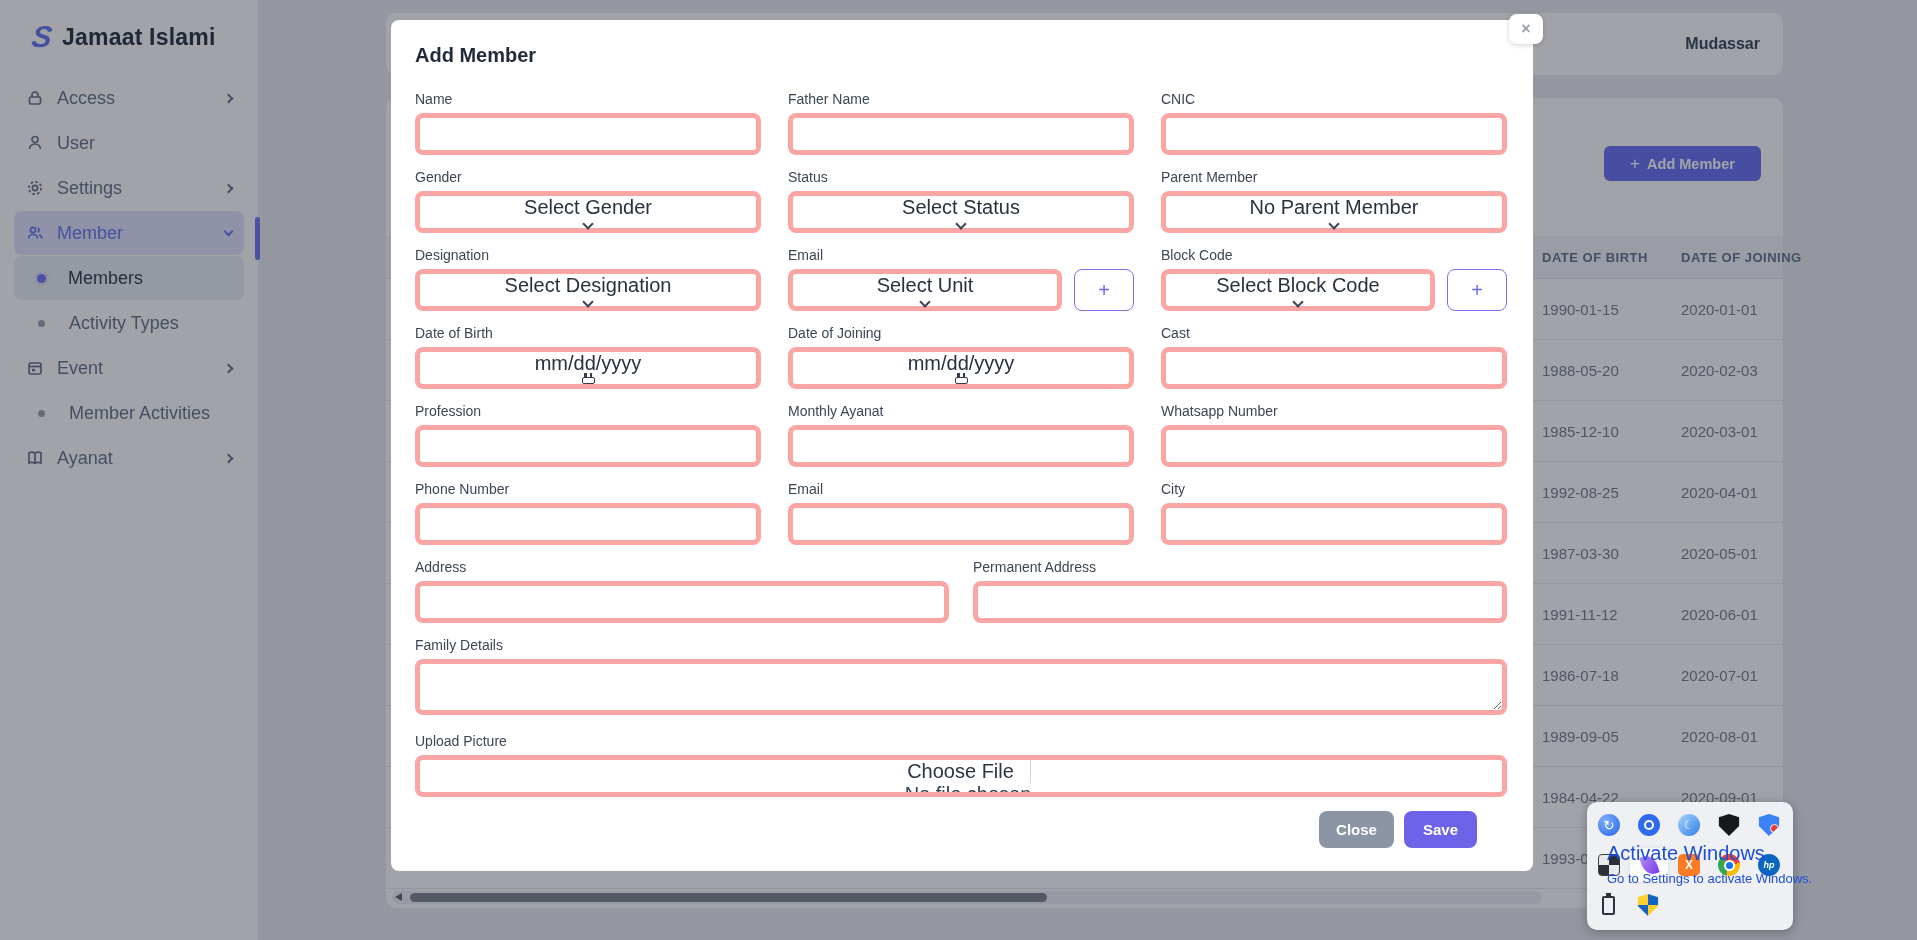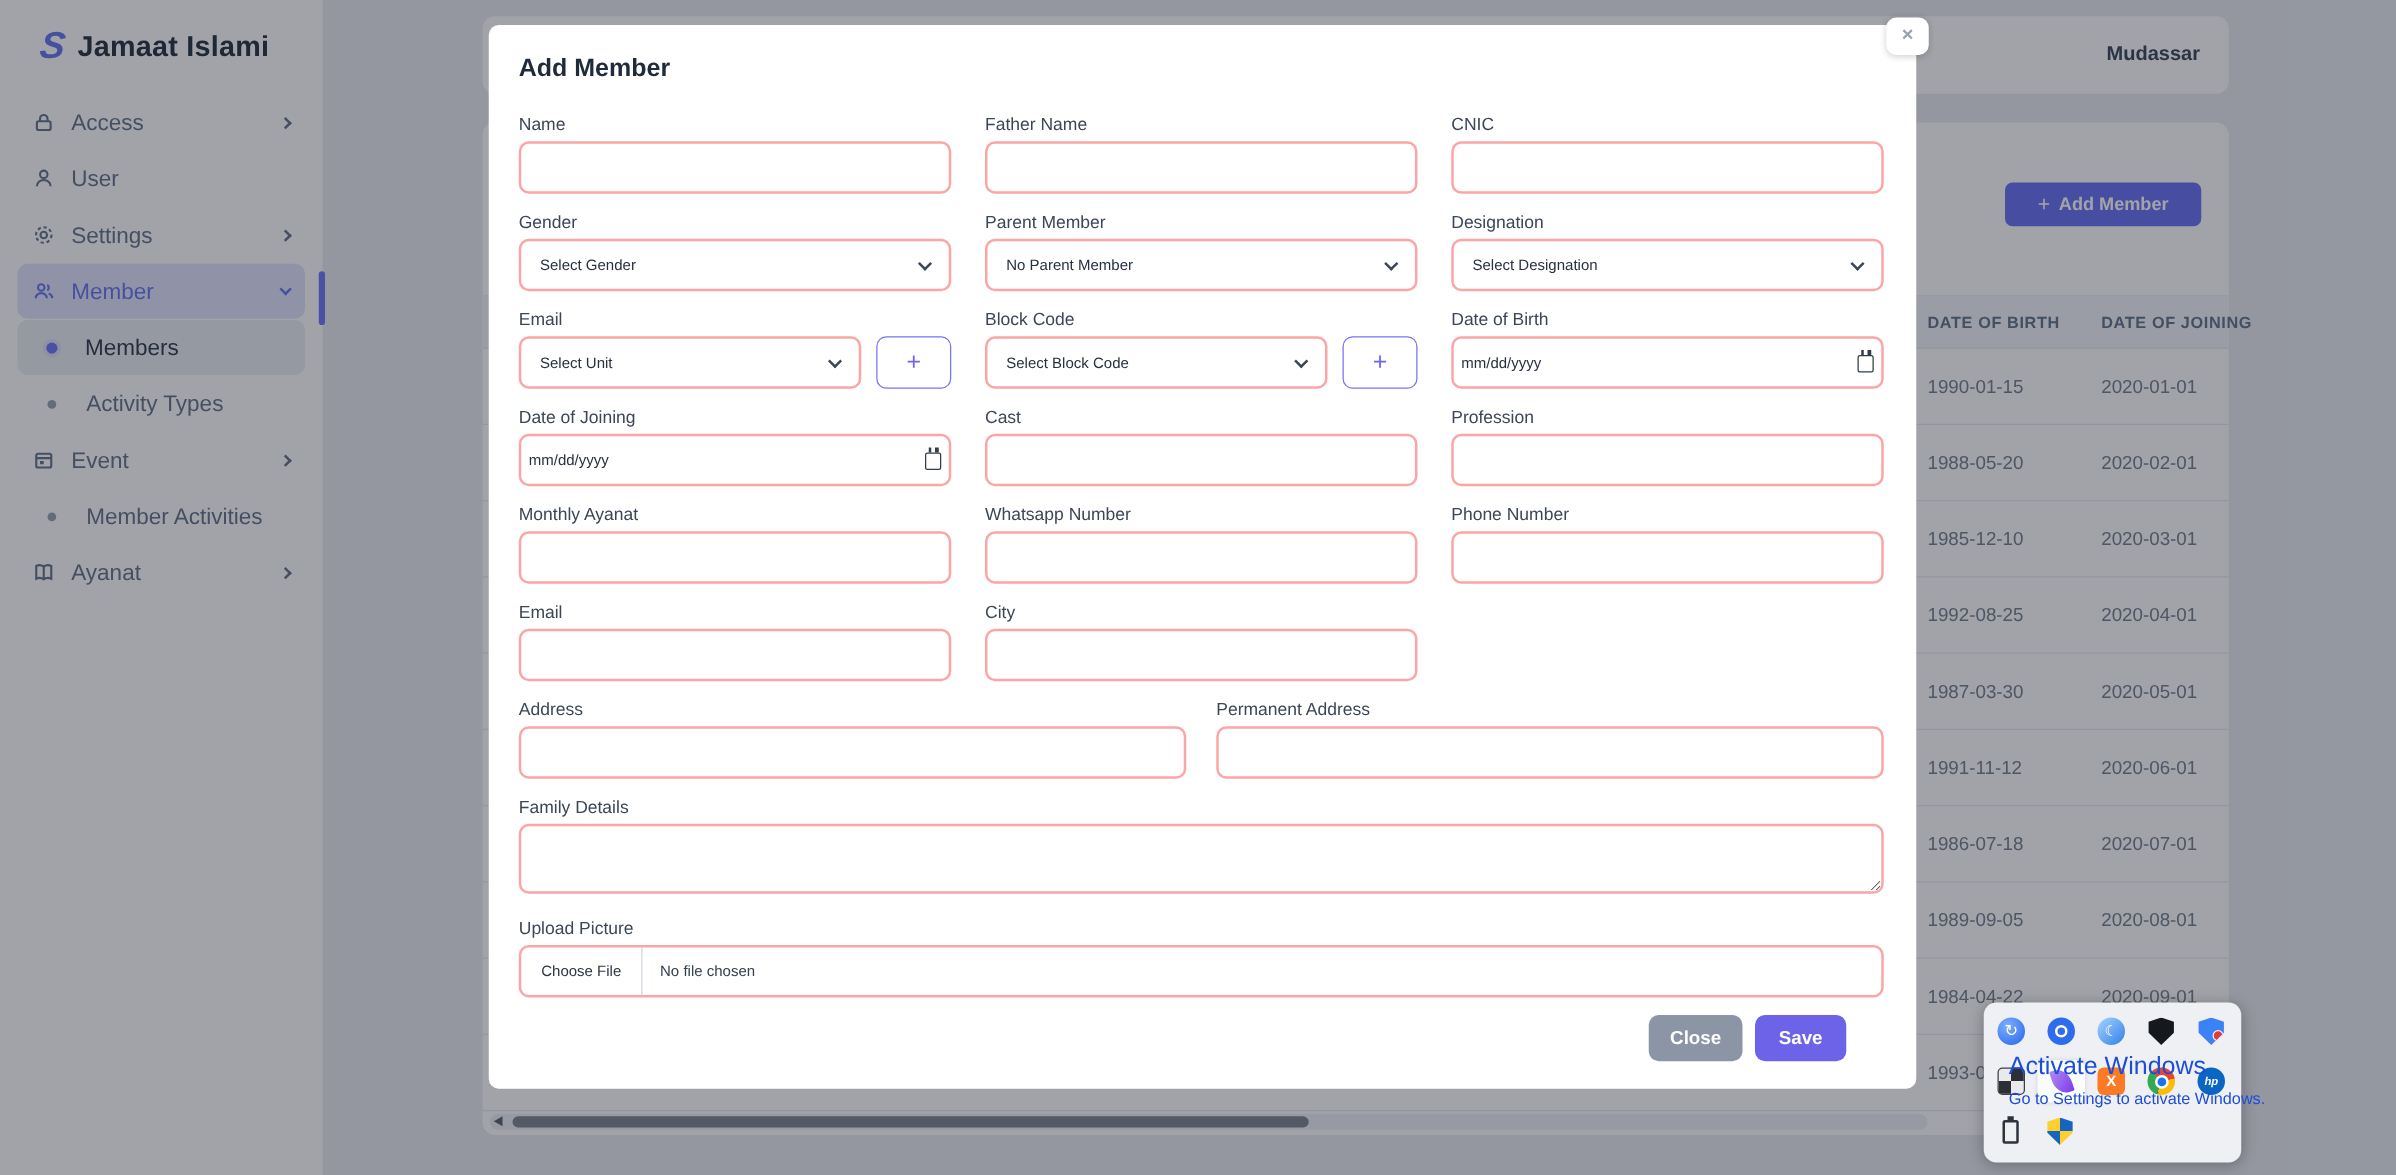--- a/index.html
+++ b/index.html
@@ -55,22 +55,22 @@
   
   .overlay { position:absolute; inset:0; background:rgba(20,25,40,.40); z-index:50; }
 
   
   .modal { position:absolute; left:391px; top:20px; width:1142px; height:851px; background:#fff;
     border-radius:8px; z-index:60; padding:24px 26px 0 24px; }
   .modal h2 { font-size:20px; font-weight:600; color:#1f2a3a; margin-bottom:24px; }
   .fgrid { display:grid; grid-template-columns:repeat(3,1fr); column-gap:27px; row-gap:14px; }
   .wgrid { display:grid; grid-template-columns:1fr 1fr; column-gap:24px; margin-top:14px; }
   .field label { display:block; font-size:14px; color:#3b4656; margin-bottom:6px; }
-  .tin, .sel, .datein, .tarea, .upload { width:100%; height:42px; border:2px solid #fca5a5; border-radius:8px;
-    background:#fff; font-size:12px; color:#27313f; font-family:inherit; }
+  .tin, .sel, .datein, .tarea, .upload { width:100%; height:42px; border:5px solid #fca5a5; border-radius:8px;
+    background:#fff; font-size:20px; color:#27313f; font-family:inherit;flex-direction:column; }
   .tin { padding:0 13px; outline:none; }
   .sel { display:flex; align-items:center; justify-content:space-between; padding:0 15px; cursor:pointer; }
   .sel .chev { color:#3b4656; width:8px; height:8px; }
   .withadd { display:flex; gap:12px; }
   .withadd .sel { flex:1; }
   .plus-btn { width:60px; height:42px; border:1px solid #7a72f3; color:#6e66f0; border-radius:8px;
     background:#fff; font-size:20px; cursor:pointer; font-family:inherit; }
   .datein { display:flex; align-items:center; justify-content:space-between; padding:0 6px; cursor:text; }
   .cal { width:13px; height:14px; border:1.6px solid #333c49; border-radius:2px; position:relative; margin-top:2px; }
   .cal::before, .cal::after { content:""; position:absolute; top:-5px; width:2.5px; height:3.5px; background:#333c49; }
@@ -222,21 +222,21 @@
           <span class="th th0">DATE OF BIRTH</span>
           <span class="th th1">DATE OF JOINING</span>
         </div>
       <div class="tbody" id="trows">
           <div class="trow" style="top: 0px;">
             <span class="cell c0">1990-01-15</span>
             <span class="cell c1">2020-01-01</span>
           </div>
           <div class="trow" style="top: 61px;">
             <span class="cell c0">1988-05-20</span>
-            <span class="cell c1">2020-02-01</span>
+            <span class="cell c1">2020-02-03</span>
           </div>
           <div class="trow" style="top: 122px;">
             <span class="cell c0">1985-12-10</span>
             <span class="cell c1">2020-03-01</span>
           </div>
           <div class="trow" style="top: 183px;">
             <span class="cell c0">1992-08-25</span>
             <span class="cell c1">2020-04-01</span>
           </div>
           <div class="trow" style="top: 244px;">
@@ -281,20 +281,27 @@
 <div class="modal">
   <h2>Add Member</h2>
   <div id="fields" class="fgrid">
       <div class="field"><label>Name</label><input class="tin" style=""></div>
       <div class="field"><label>Father Name</label><input class="tin" style=""></div>
       <div class="field"><label>CNIC</label><input class="tin" style=""></div>
       <div class="field">
         <label>Gender</label>
         <div class="sel">
           <span class="selval">Select Gender</span>
+          <span class="chev down"></span>
+        </div>
+      </div>
+      <div class="field">
+        <label>Status</label>
+        <div class="sel">
+          <span class="selval">Select Status</span>
           <span class="chev down"></span>
         </div>
       </div>
       <div class="field">
         <label>Parent Member</label>
         <div class="sel">
           <span class="selval">No Parent Member</span>
           <span class="chev down"></span>
         </div>
       </div>

